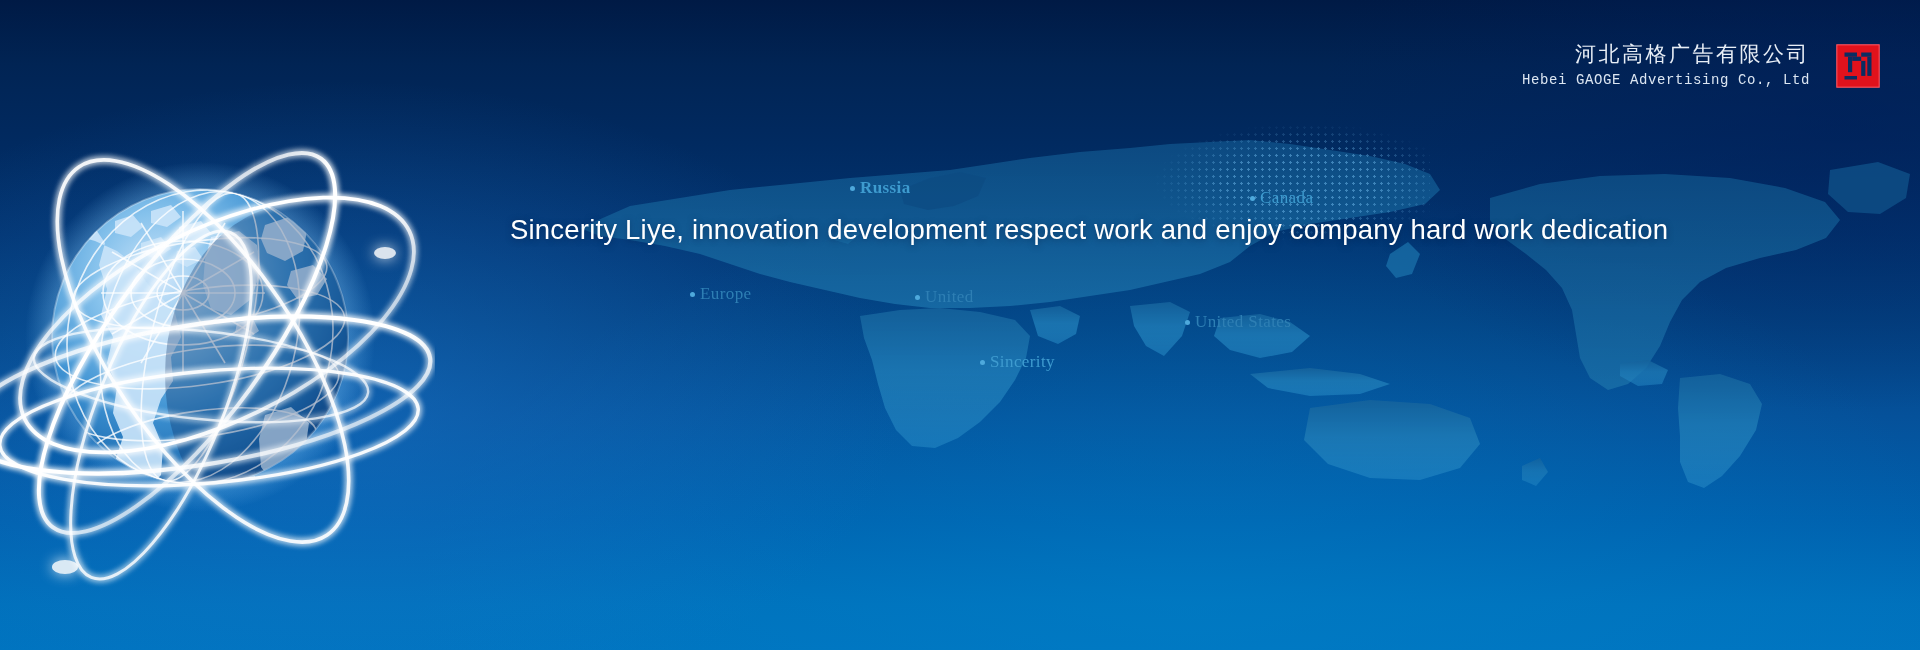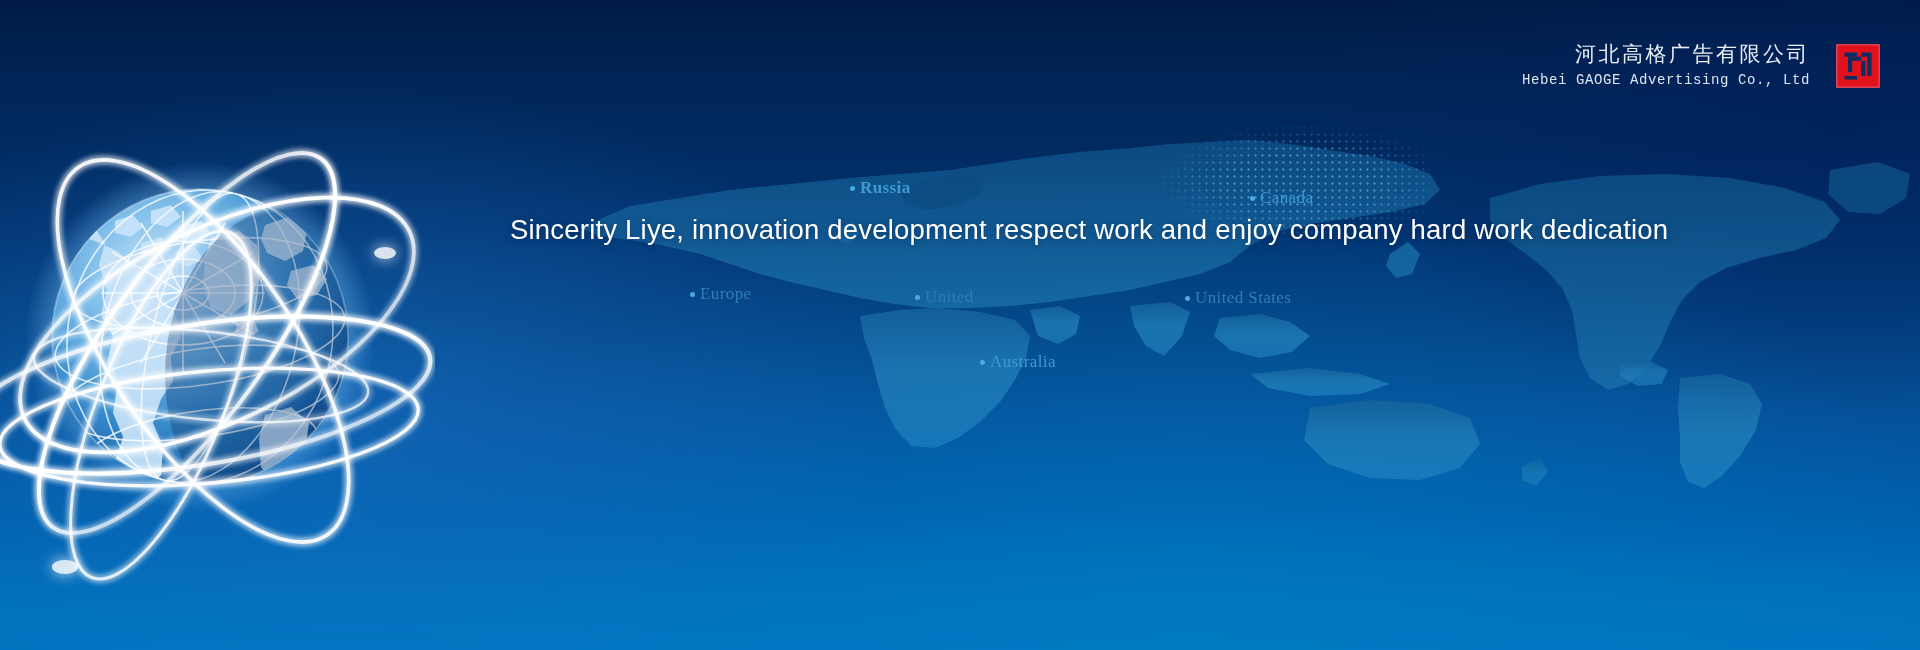--- a/index.html
+++ b/index.html
@@ -76,21 +76,21 @@
     width:5px;height:5px;border-radius:50%;
     background:#4EA9DC;
     margin-right:5px;
     vertical-align:middle;
     position:relative; top:-1px;
   }
   #lbl-russia   { left:850px;  top:178px;font-weight:bold; }
   #lbl-canada   { left:1250px; top:188px; }
   #lbl-china    { left:915px;  top:287px; color:#2E7FB4; }
   #lbl-europe   { left:690px;  top:284px; color:#2E7FB4; }
-  #lbl-us       { left:1185px; top:288px; color:#2E7FB4; }
+  #lbl-us       { left:1185px; top:312px; color:#2E7FB4; }
   #lbl-australia{ left:980px;  top:352px; }
 
   
   .globe-wrap{
     position:absolute;
     left:-35px; top:75px;
     width:470px; height:520px;
     pointer-events:none;
   }
   .globe-wrap svg{ width:100%; height:100%; display:block; }
@@ -232,21 +232,21 @@
   <div class="map-label" id="lbl-china">
     <span class="dot"></span><span>United</span>
   </div>
   <div class="map-label" id="lbl-europe">
     <span class="dot"></span><span>Europe</span>
   </div>
   <div class="map-label" id="lbl-us">
     <span class="dot"></span><span>United States</span>
   </div>
   <div class="map-label" id="lbl-australia">
-    <span class="dot"></span><span>Australia</span>
+    <span class="dot"></span><span>Sincerity</span>
   </div>
 
   <div class="globe-wrap">
     <svg viewBox="0 0 470 520">
       <defs>
         <radialGradient id="sphere" cx="36%" cy="30%" r="78%">
           <stop offset="0%" stop-color="#CFE6FA"></stop>
           <stop offset="28%" stop-color="#86C2EC"></stop>
           <stop offset="58%" stop-color="#3E92D2"></stop>
           <stop offset="82%" stop-color="#1F6FB4"></stop>

